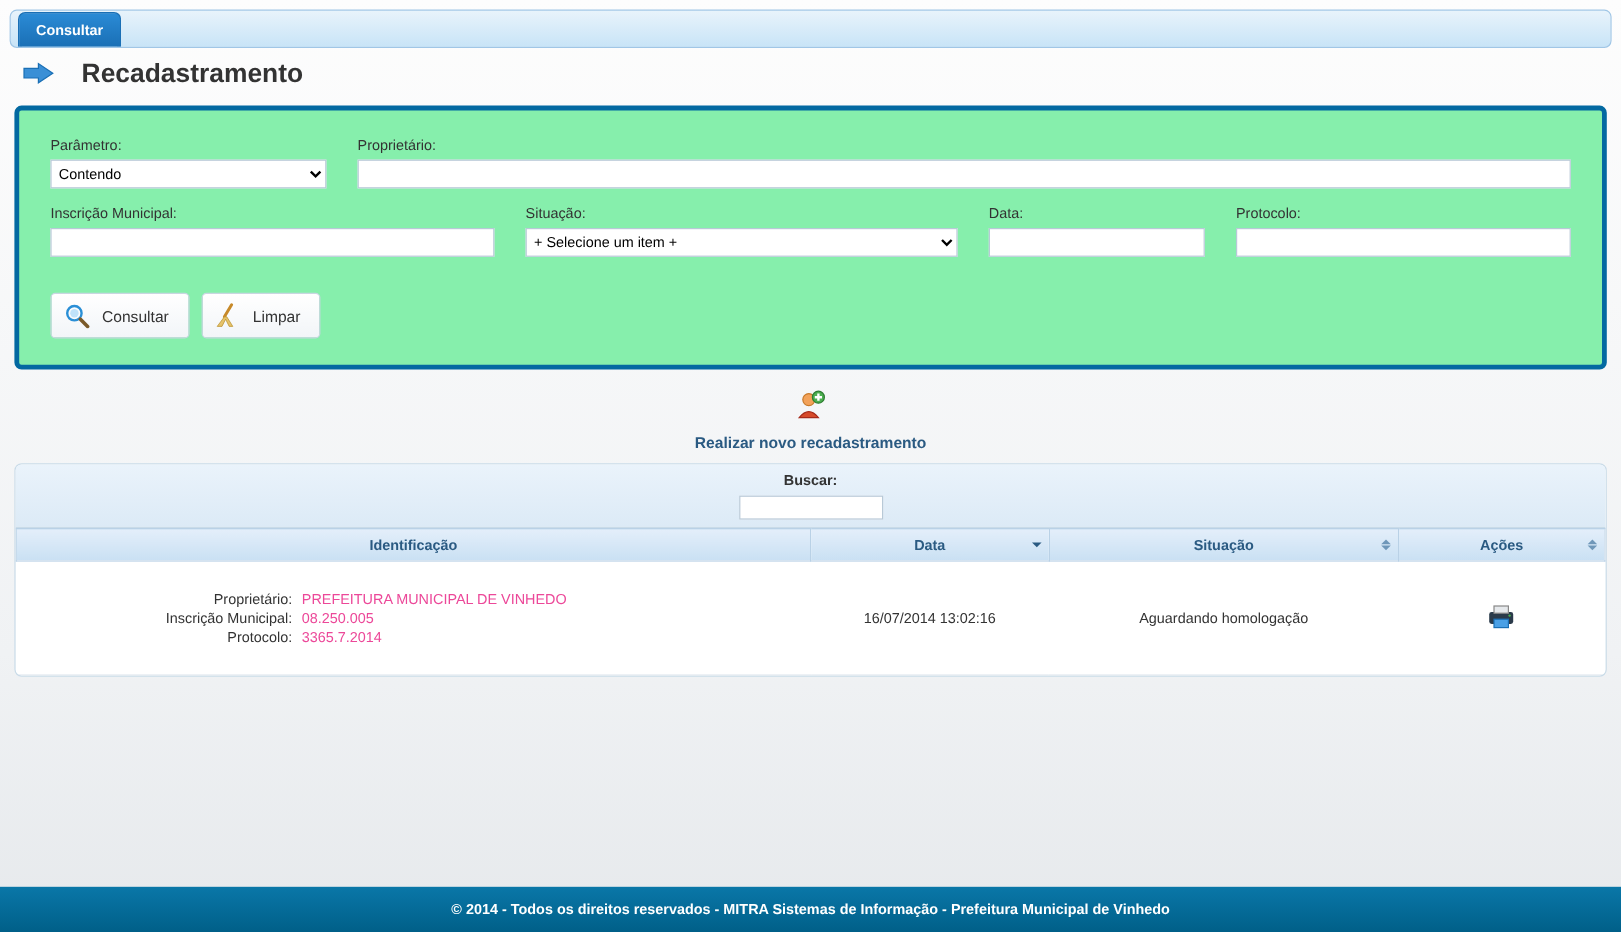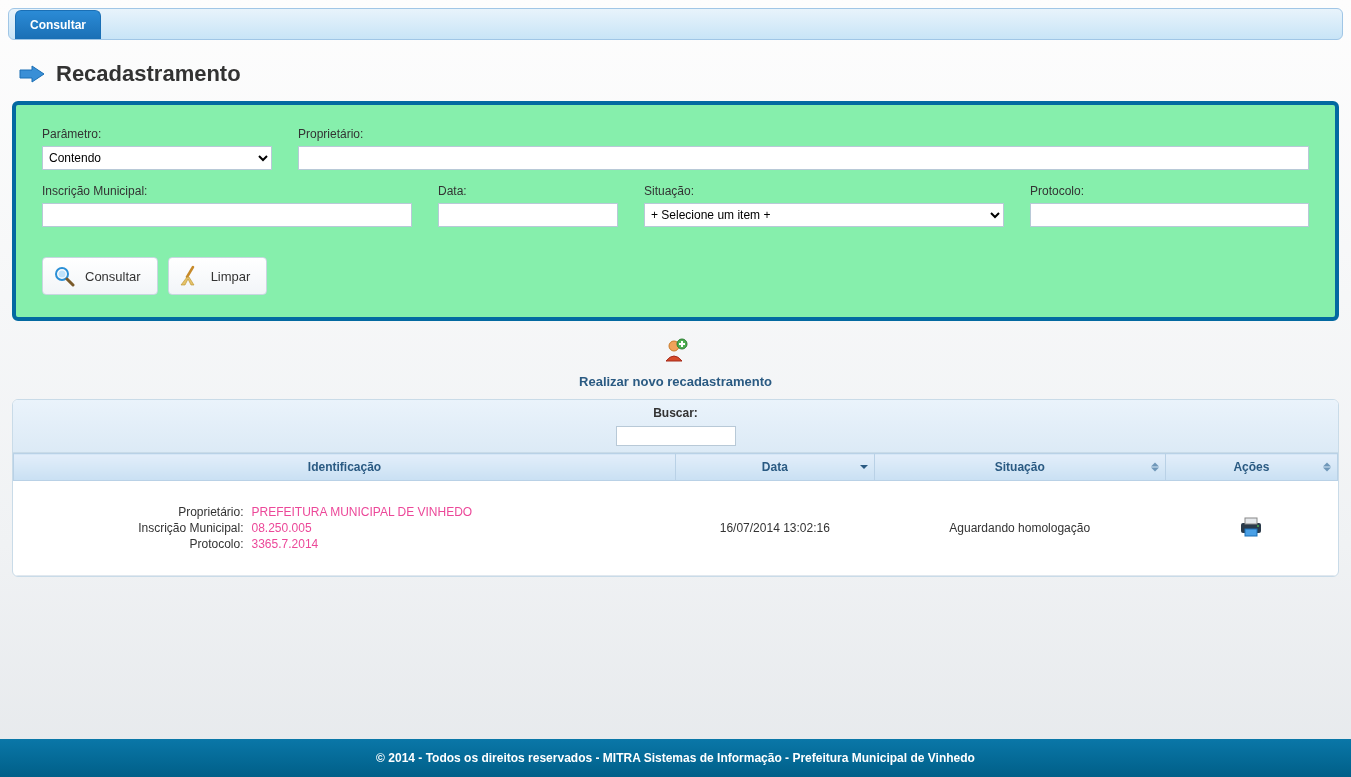--- a/index.html
+++ b/index.html
@@ -36,22 +36,22 @@
     margin-left: 6px;
     border: 1px solid #1a6fb5;
     border-bottom: none;
     cursor: pointer;
   }
 
   
   .page-title-row {
     display: flex;
     align-items: center;
-    gap: 10px;
-    padding: 21px 10px 14px 10px;
+    gap: 22px;
+    padding: 8px 10px 14px 10px;
   }
   .page-title-row h1 {
     font-size: 22px;
     color: #333;
     font-weight: bold;
   }
   .arrow-icon svg { display: block; }
 
   
   .filter-panel {
@@ -264,29 +264,29 @@
       <div class="field w-prop">
         <label>Proprietário:</label>
         <input type="text" value="" style="">
       </div>
     </div>
     <div class="filter-row">
       <div class="field w-insc">
         <label>Inscrição Municipal:</label>
         <input type="text" value="" style="">
       </div>
-      <div class="field w-data">
-        <label>Data:</label>
-        <input type="text" value="" style="">
-      </div>
       <div class="field w-sit">
         <label>Situação:</label>
         <select>
           <option>+ Selecione um item +</option>
         </select>
+      </div>
+      <div class="field w-data">
+        <label>Data:</label>
+        <input type="text" value="" style="">
       </div>
       <div class="field w-prot">
         <label>Protocolo:</label>
         <input type="text" value="" style="">
       </div>
     </div>
 
     <div class="button-row">
       <button class="btn">
         <span class="icon">

